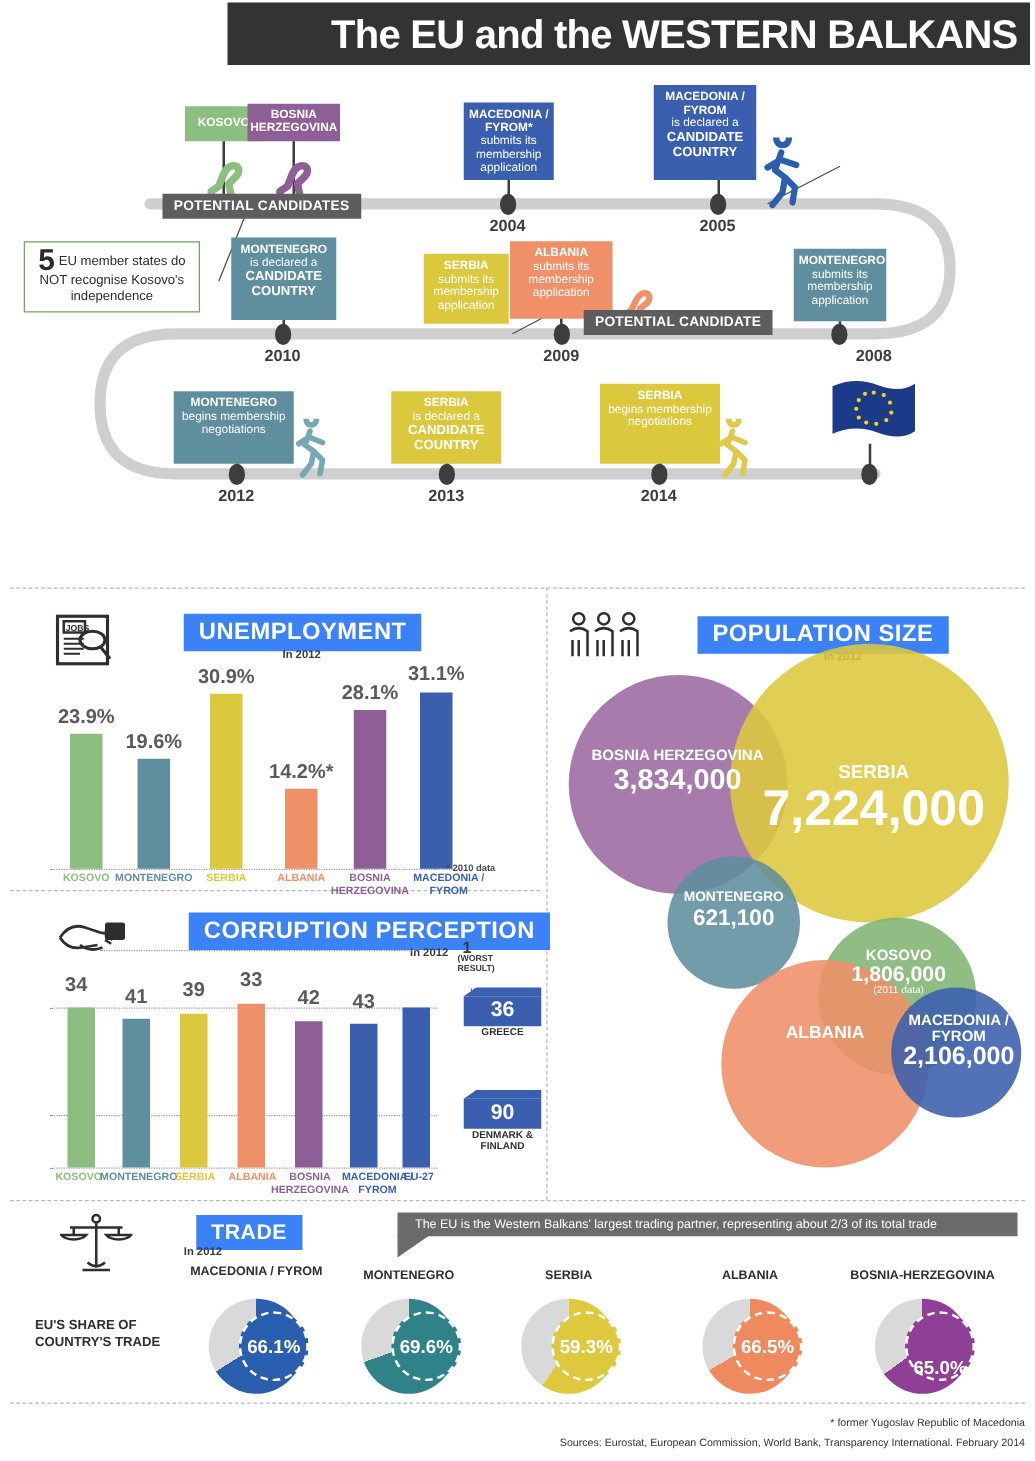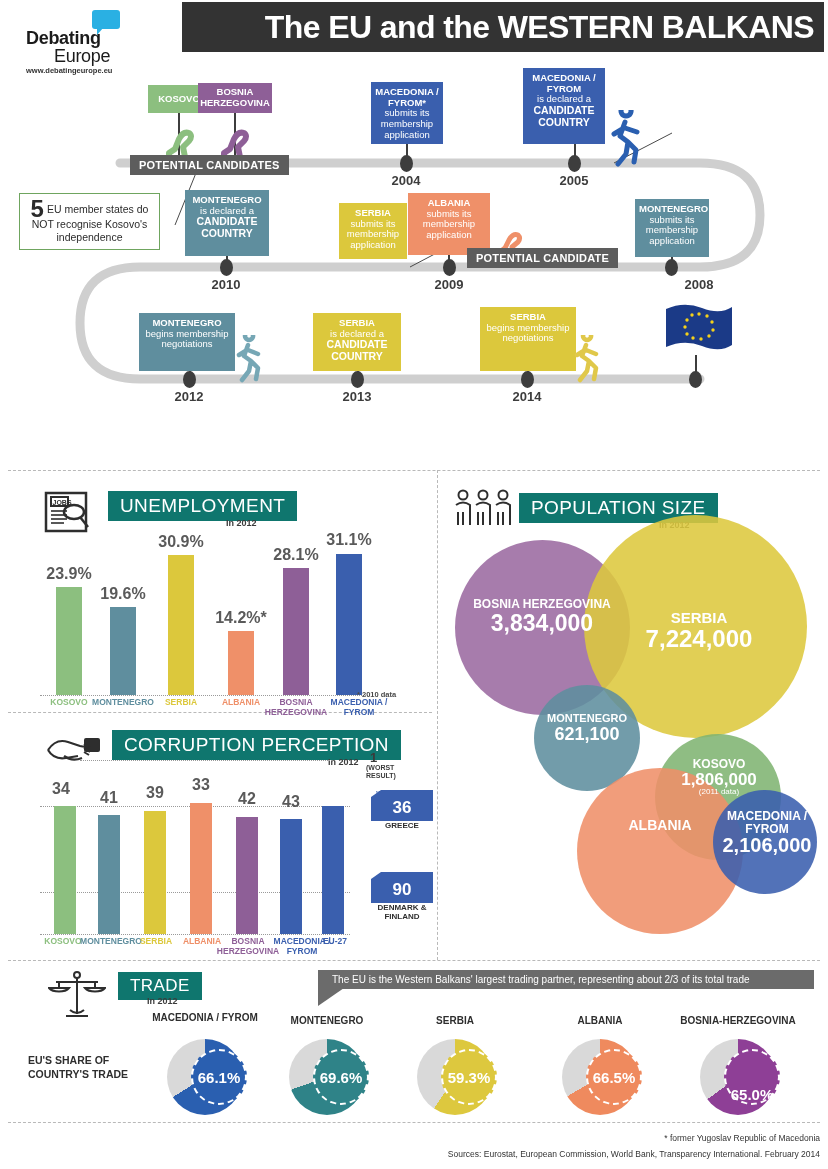--- a/index.html
+++ b/index.html
@@ -43,22 +43,22 @@
   .cal-blue{border:1.5px solid #4a6fbd;}
   .five{font-size:24px;font-weight:bold;line-height:.8;vertical-align:-4px;margin-right:3px;}
 
   .runner{position:absolute;}
 
   
   .dash-h{position:absolute;border-top:1.5px dashed #b9b9b9;}
   .dash-v{position:absolute;border-left:1.5px dashed #b9b9b9;}
 
   
-  .sec-title{position:absolute;background:#0f766e;color:#fff;font-weight:normal;
-      padding:4px 12px;font-size:19px;letter-spacing:.4px;white-space:nowrap;}
+  .sec-title{position:absolute;background:#3b82f6;color:#fff;font-weight:bold;
+      padding:4px 12px;font-size:19px;letter-spacing:.4px;white-space:nowrap;margin-left:39px;}
   .sec-sub{position:absolute;font-size:9px;font-weight:bold;color:#3b3b3b;}
 
   
   .bar{position:absolute;bottom:0;}
   .barval{position:absolute;font-size:16px;font-weight:bold;color:#5a5a5a;text-align:center;white-space:nowrap;}
   .barlab{position:absolute;font-size:8.5px;font-weight:bold;text-align:center;line-height:1.15;}
   .axis{position:absolute;border-top:1.5px dotted #9a9a9a;}
   .note{position:absolute;font-size:7.5px;font-weight:bold;color:#4a4a4a;}
 
   .badge{position:absolute;width:62px;}
@@ -86,26 +86,20 @@
       box-sizing:border-box;}
   .speech:after{content:"";position:absolute;left:-0px;bottom:-17px;border-top:18px solid #6b6b6b;
       border-right:26px solid transparent;}
   .footer{position:absolute;right:8px;font-size:8.5px;color:#333;text-align:right;}
 </style>
 </head>
 <body>
 
 <div class="page">
 
-  <div class="logo">
-    <div class="bubble"></div>
-    <div class="l1">Debating</div>
-    <div class="l2">Europe</div>
-    <div class="l3">www.debatingeurope.eu</div>
-  </div>
 
   <div class="title-bar">
     <span>The EU and the WESTERN BALKANS</span>
   </div>
 
   <div class="tl">
     <svg width="828" height="410">
       <path d="M 120 108 L 700 108 Q 760 108 760 160 Q 760 212 700 212 L 140 212 Q 80 212 80 268 Q 80 324 140 324 L 700 324" fill="none" stroke="#cfcfcf" stroke-width="9" stroke-linecap="round"></path>
 
       <line x1="175" y1="170" x2="200" y2="108" stroke="#4a4a4a" stroke-width="1"></line>
@@ -368,21 +362,21 @@
     <div class="bub" style="left:218px;top:264px;width:126px;height:126px;background:#7fb472;"></div>
     <div class="bub" style="left:140px;top:298px;width:166px;height:166px;background:#ef9069;"></div>
     <div class="bub" style="left:276px;top:320px;width:104px;height:104px;background:#3a5fae;"></div>
 
     <div class="bublab" style="left:20px;top:128px;width:170px;font-size:14px;">
       <span class="nm" style="font-size:12px;">BOSNIA HERZEGOVINA</span>
       <span class="vl" style="font-size:23px;">3,834,000</span>
     </div>
     <div class="bublab" style="left:162px;top:140px;width:200px;">
       <span class="nm" style="font-size:15px;">SERBIA</span>
-      <span class="vl" style="font-size:24px;">7,224,000</span>
+      <span class="vl" style="font-size:40px;">7,224,000</span>
     </div>
     <div class="bublab" style="left:93px;top:243px;width:114px;">
       <span class="nm" style="font-size:11px;">MONTENEGRO</span>
       <span class="vl" style="font-size:18px;">621,100</span>
     </div>
     <div class="bublab" style="left:213px;top:288px;width:138px;">
       <span class="nm" style="font-size:12px;">KOSOVO</span>
       <span class="vl" style="font-size:17px;">1,806,000</span>
       <span class="sm">(2011 data)</span>
     </div>

